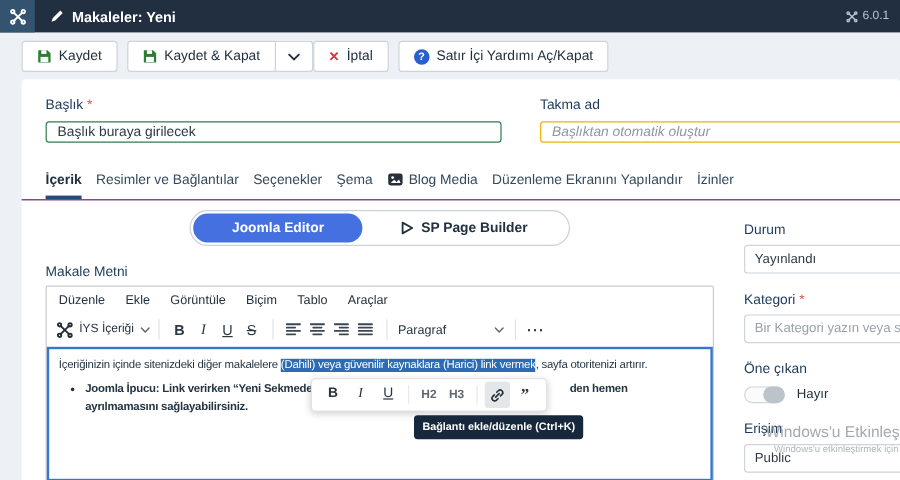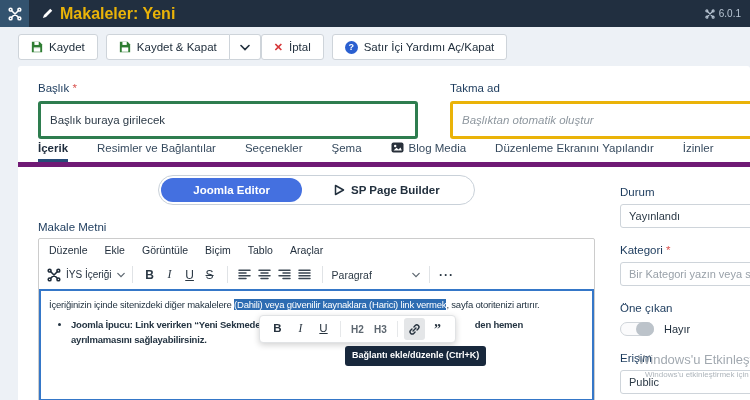--- a/index.html
+++ b/index.html
@@ -3,47 +3,47 @@
 <meta charset="utf-8">
 <style>
   * { margin:0; padding:0; box-sizing:border-box; }
   html,body { width:750px; height:400px; overflow:hidden; }
   body { font-family:"Liberation Sans", sans-serif; background:#edf1f6; color:#22303e; }
   .stage { position:relative; width:750px; height:400px; overflow:hidden; }
 
   
   .topbar { position:absolute; top:0; left:0; width:750px; height:27px; background:#212f40; display:flex; align-items:center; }
   .logo-sq { width:29px; height:27px; background:#33536f; display:flex; align-items:center; justify-content:center; color:#fff; }
-  .topbar-title { display:flex; align-items:center; gap:7px; margin-left:13px; color:#eab308; font-size:16px; font-weight:700;text-align:right; }
+  .topbar-title { display:flex; align-items:center; gap:7px; margin-left:13px; color:#ffffff; font-size:12px; font-weight:700;text-align:right; }
   .topbar-right { position:absolute; right:9px; top:0; height:27px; display:flex; align-items:center; gap:4px; color:#b9c6d4; font-size:10px; }
 
   
   .actionbar { position:absolute; top:33px; left:18px; right:5px; height:28px; display:flex; align-items:center; }
   .btn { display:inline-flex; align-items:center; gap:6px; height:26px; padding:0 12px; background:#fff; border:1px solid #ced4da; border-radius:3px; font-size:11.5px; color:#22303e; cursor:pointer; }
   .btn + .btn { margin-left:8px; }
   .split { display:inline-flex; margin-left:8px; }
   .split .btn { margin-left:0; border-radius:3px 0 0 3px; }
   .split .btn.caret-seg { border-left:none; border-radius:0 3px 3px 0; padding:0 10px; }
   .btn-help { margin-left:auto; }
   .x-icon { color:#d63638; font-weight:700; font-size:11px; }
   .help-circle { width:13px; height:13px; border-radius:50%; background:#2a5fd0; color:#fff; font-size:9px; font-weight:700; display:inline-flex; align-items:center; justify-content:center; }
 
   
   .card { position:absolute; top:66px; left:18px; width:732px; height:334px; background:#fff; border-radius:3px 3px 0 0; }
   .flabel { font-size:11.5px; color:#1b3a5c; }
   .req { color:#d9534f; }
   .fields-row { position:absolute; top:12px; left:20px; right:0; }
   .field-title { position:absolute; left:0; top:0; width:380px; }
   .field-alias { position:absolute; left:412px; top:0; width:336px; }
-  .tinput { margin-top:5px; width:100%; height:38px; border:3px solid #eab308; border-radius:3px; padding:0 9px; font-size:11.5px; color:#2c3a47; font-family:"Liberation Sans",sans-serif; background:#fff; }
+  .tinput { margin-top:5px; width:100%; height:18px; border:1px solid #eab308; border-radius:3px; padding:0 9px; font-size:11.5px; color:#2c3a47; font-family:"Liberation Sans",sans-serif; background:#fff; }
   .tinput.valid { border-color:#2e7d4f; }
   .tinput::placeholder { color:#8e979f; font-style:italic; }
 
   
-  .tabbar { position:absolute; top:68px; left:0; right:0; height:33px; border-bottom:5px solid #701a75; display:flex; align-items:stretch; gap:29px; padding:0 20px; }
+  .tabbar { position:absolute; top:68px; left:0; right:0; height:33px; border-bottom:1px solid #701a75; display:flex; align-items:stretch; gap:12px; padding:0 20px; }
   .tab { display:flex; align-items:center; gap:5px; font-size:11.5px; color:#364a5e; cursor:pointer; border-bottom:3px solid transparent; padding-top:2px; }
   .tab.active { color:#1f2d3d; font-weight:700; border-bottom-color:#274b77; }
 
   
   .main-col { position:absolute; top:101px; left:20px; width:557px; }
   .side-col { position:absolute; top:101px; left:602px; width:160px; }
 
   
   .switch-wrap { display:flex; justify-content:center; margin-top:8px; }
   .pill { display:inline-flex; align-items:center; border:1px solid #c9d1d9; border-radius:999px; background:#fff; height:30px; padding:2px; }

